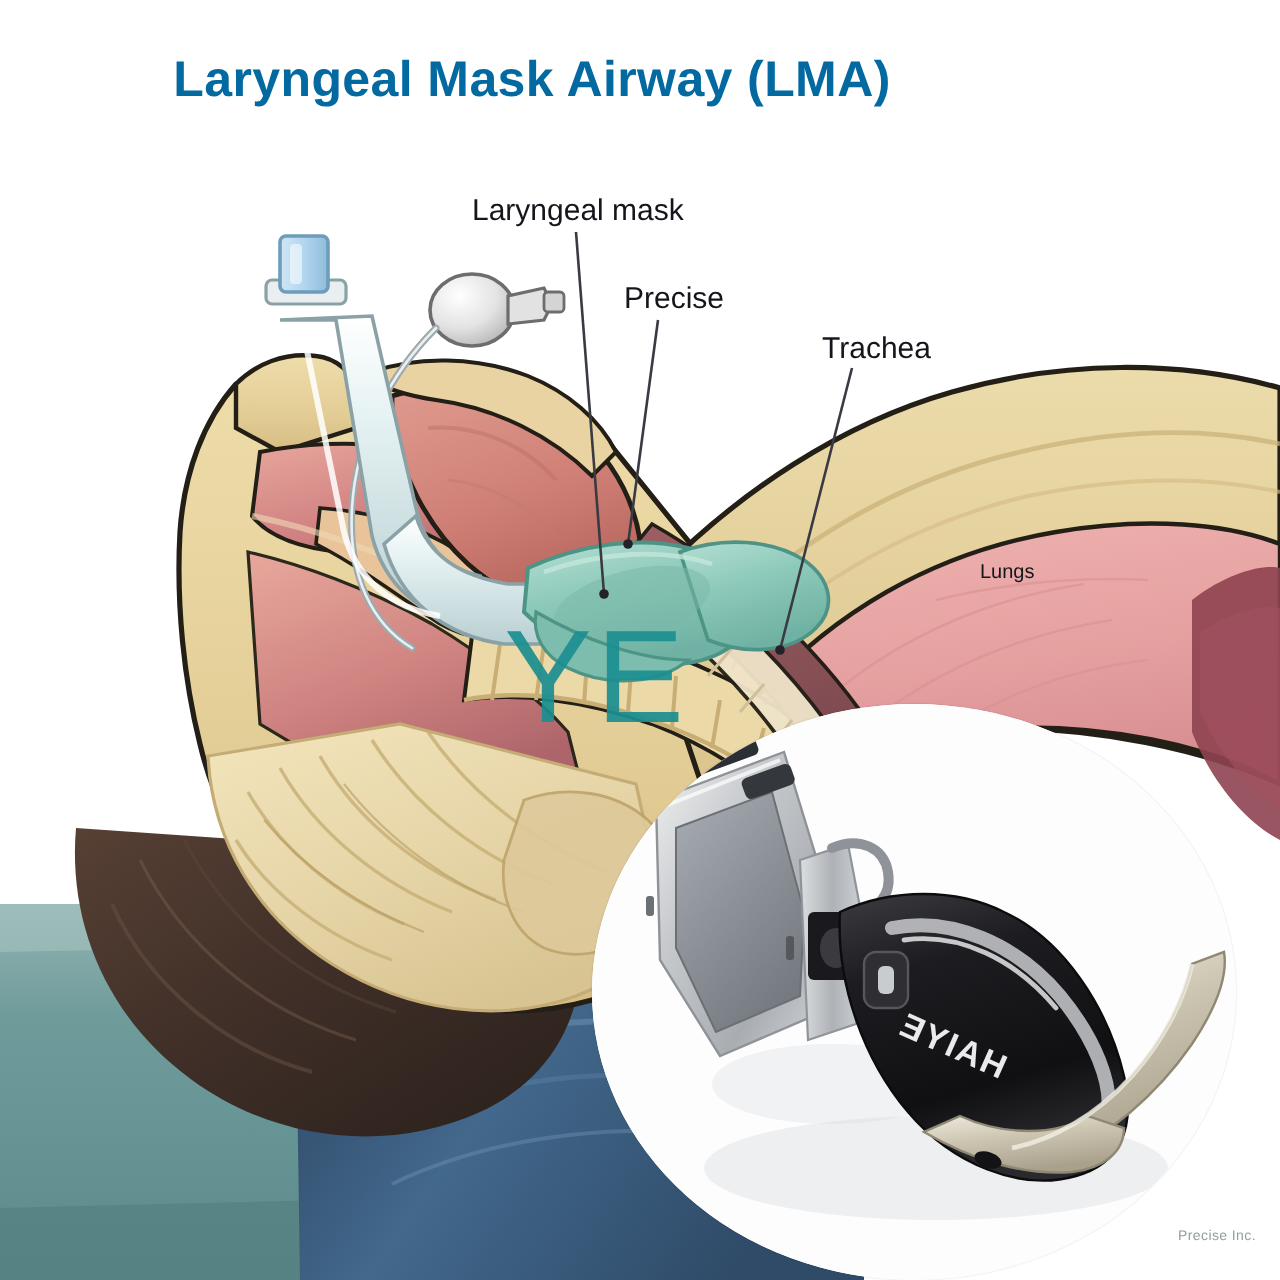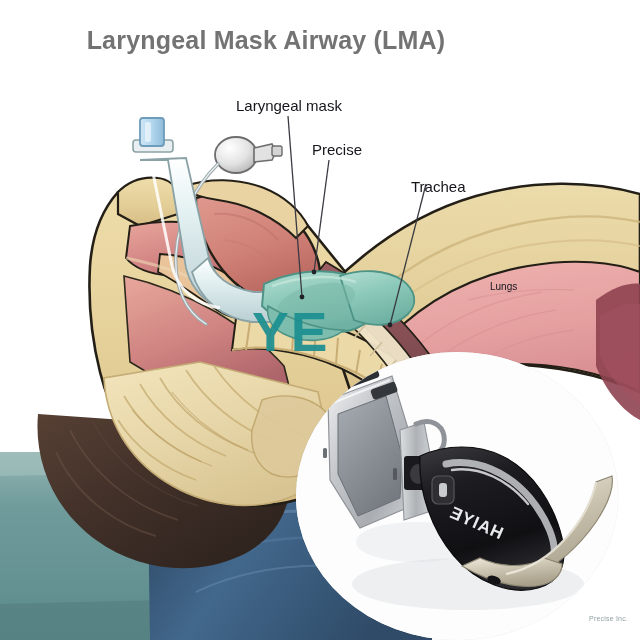--- a/index.html
+++ b/index.html
@@ -20,59 +20,59 @@
 
   
   #title {
     position: absolute;
     top: 26px;
     left: 0;
     width: 532px;
     text-align: center;
     font-size: 25px;
     font-weight: bold;
-    color: #737373;
+    color: #0369a1;
     letter-spacing: 0.2px;
     z-index: 40;
   }
 
   
   #illus {
     position: absolute;
     left: 0; top: 0;
     width: 640px; height: 640px;
     z-index: 5;
   }
 
   
   #watermark {
     position: absolute;
     left: 252px;
     top: 300px;
-    font-size: 55px;
-    font-weight: bold;
+    font-size: 66px;
+    font-weight: normal;
     color: #1b8f91;
     opacity: 0.92;
     letter-spacing: 2px;
     z-index: 12;
     font-family: "Liberation Sans", sans-serif;
     pointer-events: none;
   }
 
   
   .label {
     position: absolute;
     font-size: 15px;
     color: #15151c;
     white-space: nowrap;
     z-index: 35;
   }
   #lbl-mask   { left: 236px; top: 97px; }
   #lbl-larynx { left: 312px; top: 141px; }
-  #lbl-trach  { left: 411px; top: 166px; margin-top: 12px; }
+  #lbl-trach  { left: 411px; top: 166px; }
   #lbl-lungs  { left: 490px; top: 281px; font-size: 10px; }
 
   
   #inset {
     position: absolute;
     left: 296px;
     top: 352px;
     width: 322px;
     height: 288px;
     border-radius: 50%;

